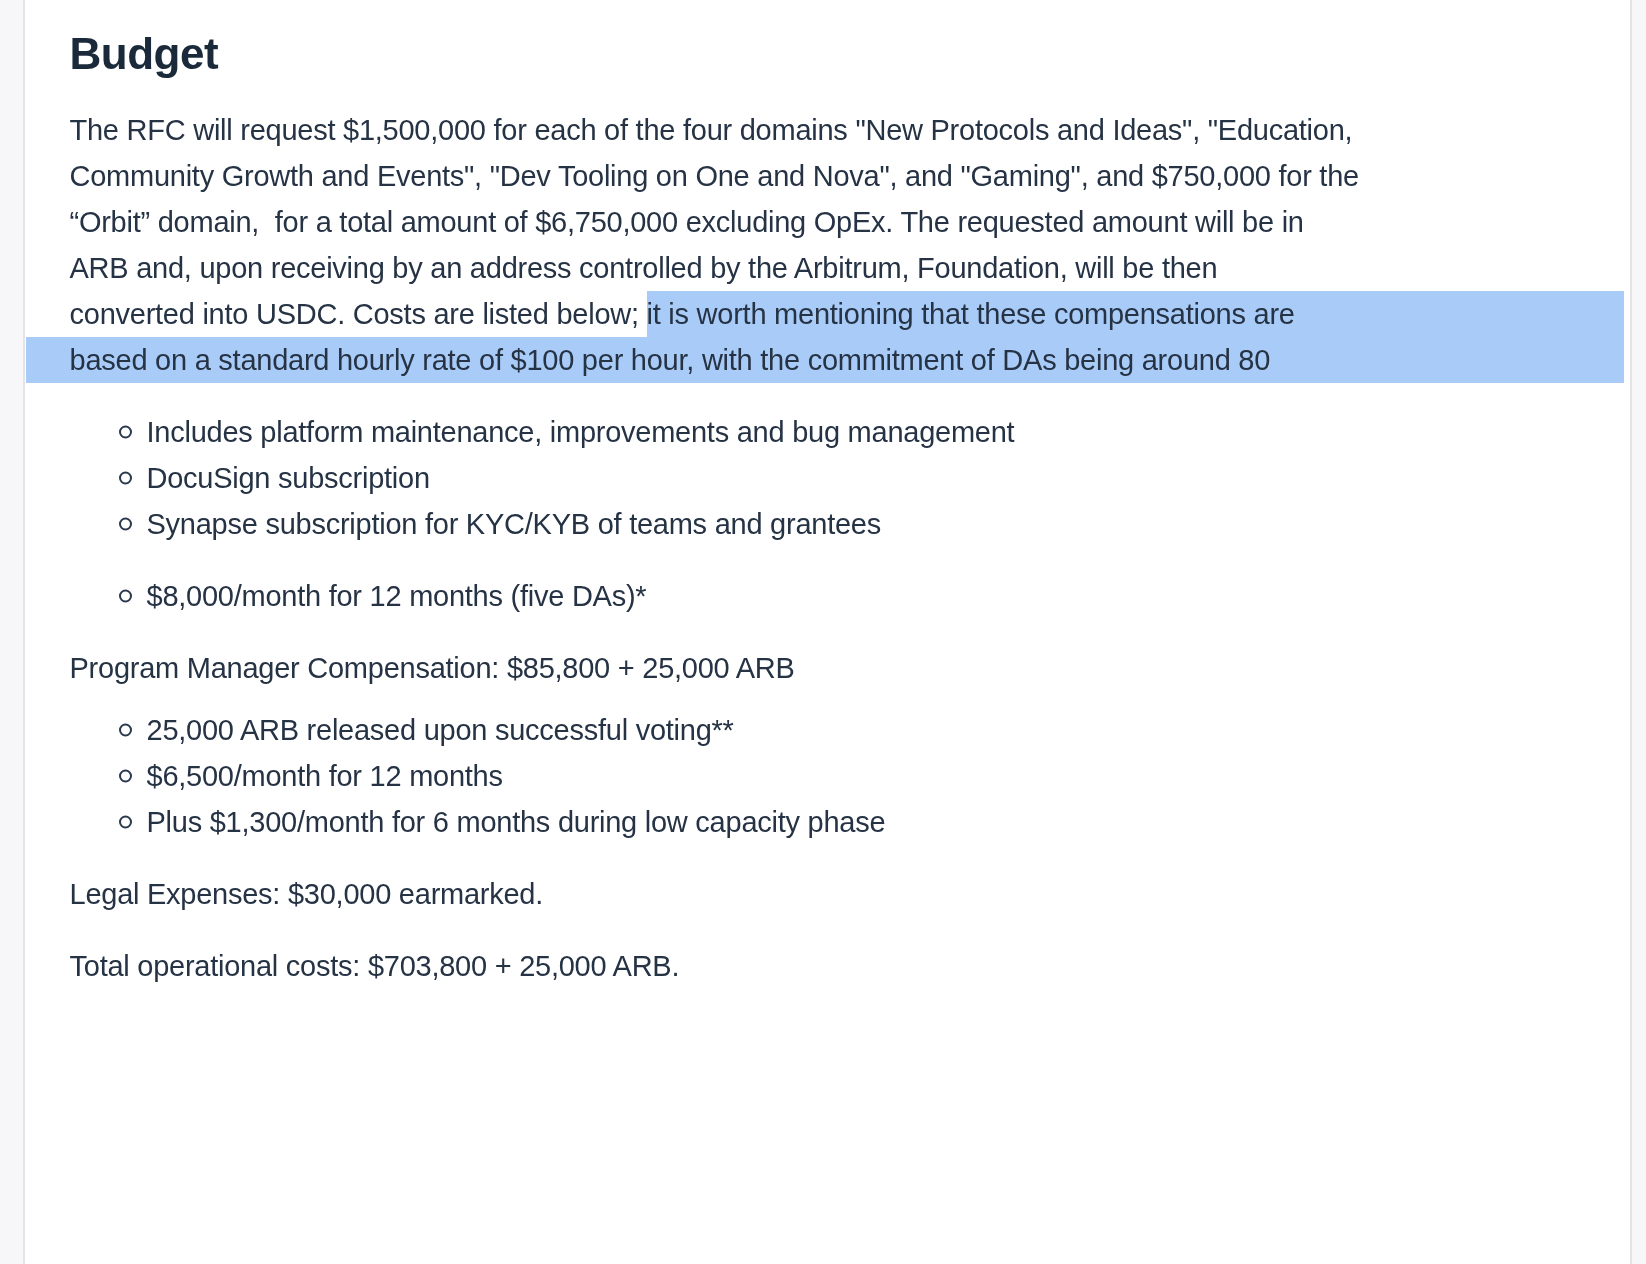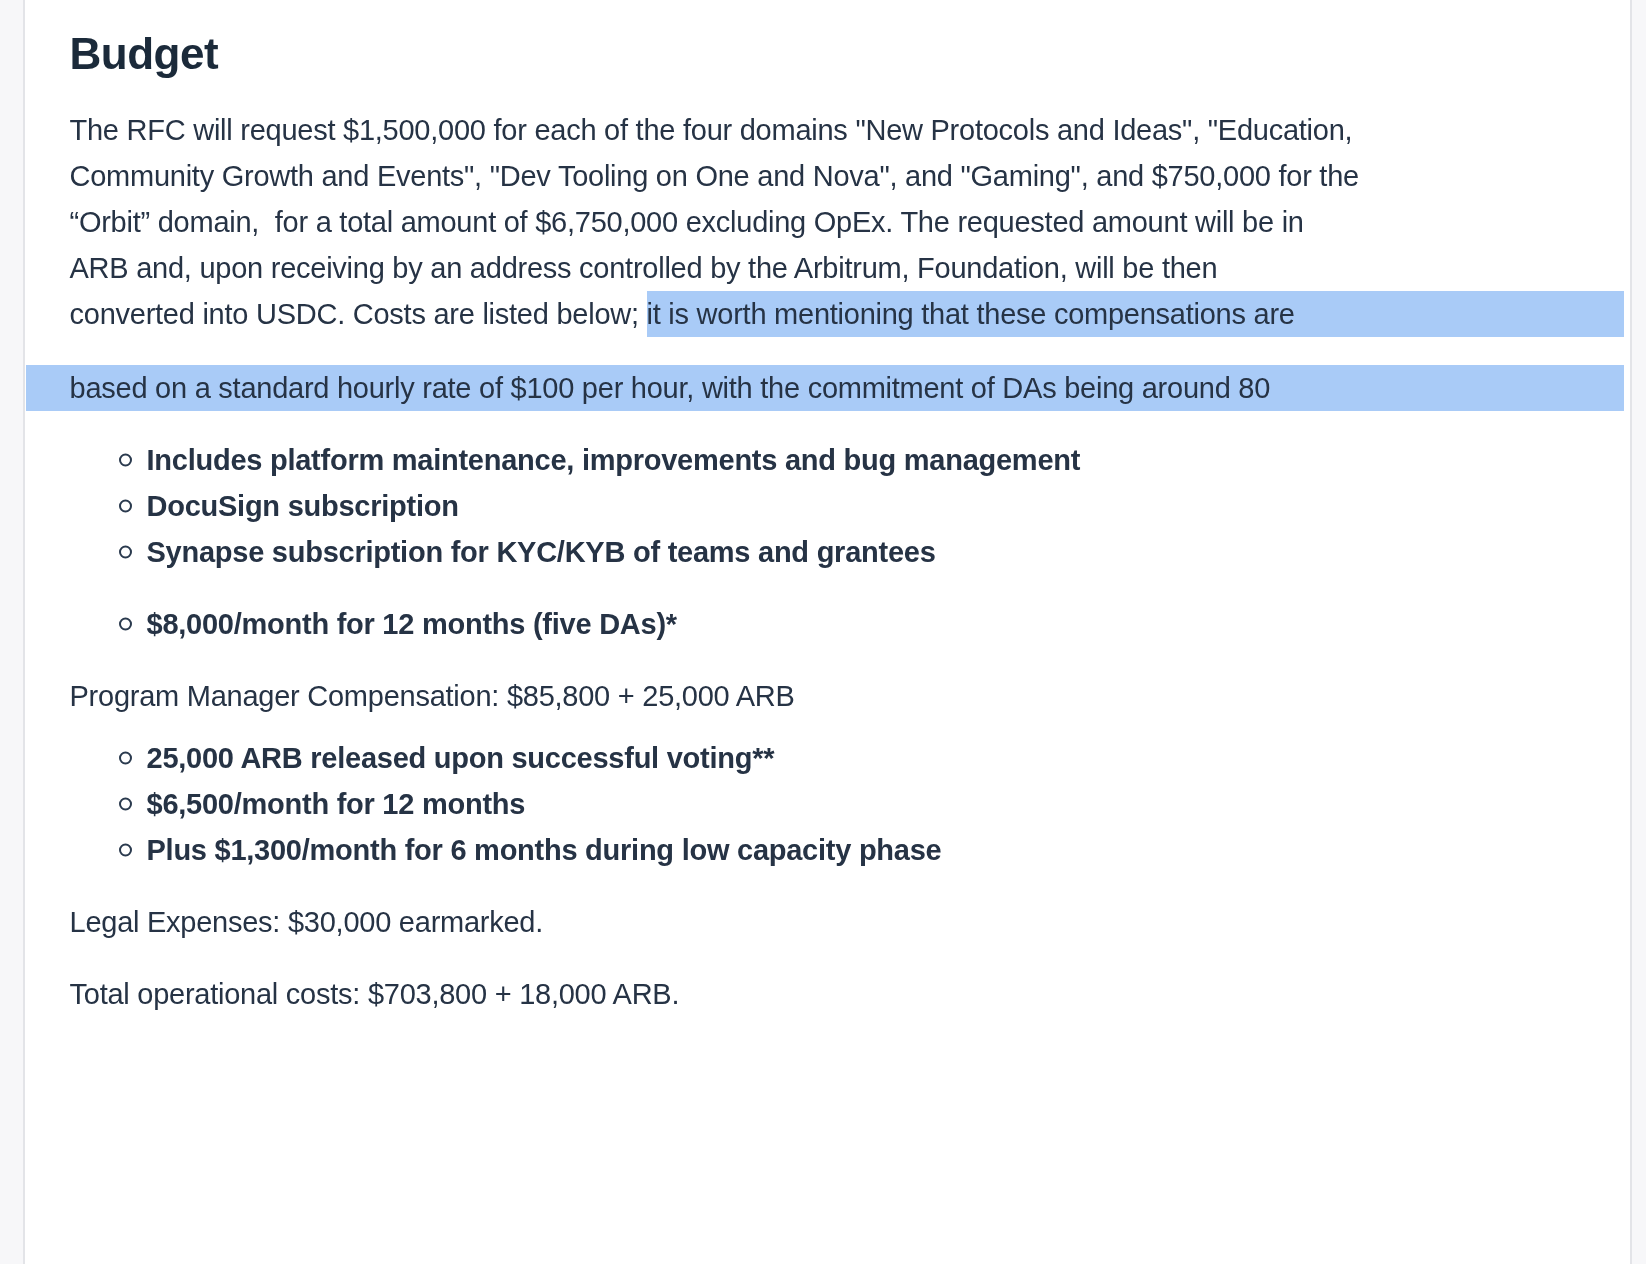--- a/index.html
+++ b/index.html
@@ -27,35 +27,34 @@
     color:#1b2a3a;letter-spacing:-0.5px;
   }
   .para{margin:0 0 26px 0;}
   .pline{
     display:flex;
     line-height:46px;
     white-space:pre;
   }
   .pline span{white-space:pre;}
   .hl{background:var(--hl,#a9cbf7);}
-  .hl.ext-l{margin-left:-44px;padding-left:44px;margin-top:28px;}
+  .hl.ext-l{margin-left:-44px;padding-left:44px;}
   .hl.ext-r{flex:1 1 auto;}
   p.item-head{
     margin:0 0 16px 0;
     line-height:46px;
   }
   p.item-head.no-list{margin-bottom:26px;}
   ul.cl{
     margin:0 0 26px 0;padding:0;list-style:none;
   }
   ul.cl li{
     position:relative;
     padding-left:77px;
     line-height:46px;
-    font-weight:bold;
   }
   ul.cl li::before{
     content:"";
     position:absolute;left:49px;top:50%;
     transform:translateY(-50%);
     width:9px;height:9px;
     border:2.5px solid #2a3a4e;
     border-radius:50%;
     background:transparent;
   }
@@ -85,16 +84,16 @@
         <ul class="cl">
           <li>$8,000/month for 12 months (five DAs)*</li>
         </ul>
         <p class="item-head">Program Manager Compensation: $85,800 + 25,000 ARB</p>
         <ul class="cl">
           <li>25,000 ARB released upon successful voting**</li>
           <li>$6,500/month for 12 months</li>
           <li>Plus $1,300/month for 6 months during low capacity phase</li>
         </ul>
         <p class="item-head no-list">Legal Expenses: $30,000 earmarked.</p>
-        <p class="item-head no-list">Total operational costs: $703,800 + 18,000 ARB.</p>
+        <p class="item-head no-list">Total operational costs: $703,800 + 25,000 ARB.</p>
       </div>
   </div>
 </div>
 
 </body></html>

